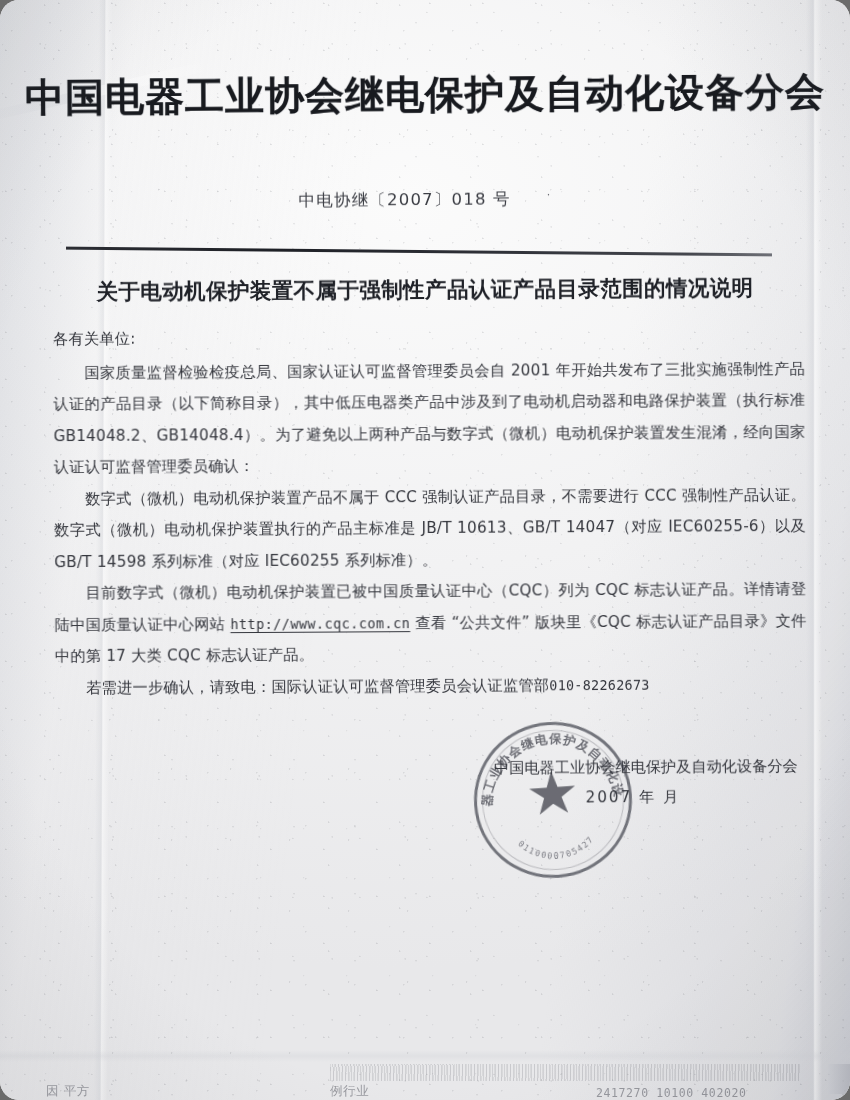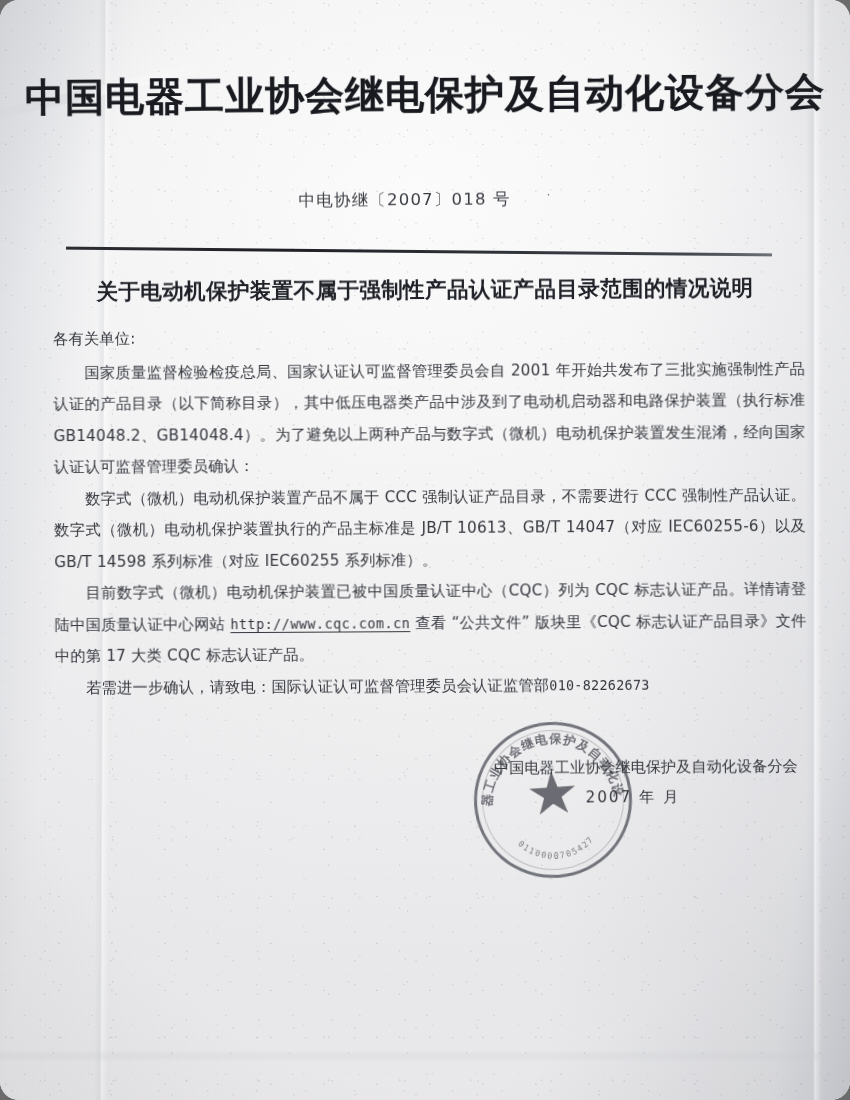--- a/index.html
+++ b/index.html
@@ -320,14 +320,21 @@
           <textPath href="#arcBottom" startOffset="50%" text-anchor="middle">0110000705427</textPath>
         </text>
       </svg>
     </div>
 
   </div>
 
   <div class="speckle"></div>
   <div class="vignette"></div>
 
+  <div class="footer-strip">
+    <div class="footer-noise"></div>
+    <div class="footer-text footer-left">因  平方</div>
+    <div class="footer-text footer-mid">例行业</div>
+    <div class="footer-text footer-right">2417270     10100   402020</div>
+    <div class="edge-chip"></div>
+  </div>
 
 </div>
 
 </body></html>

